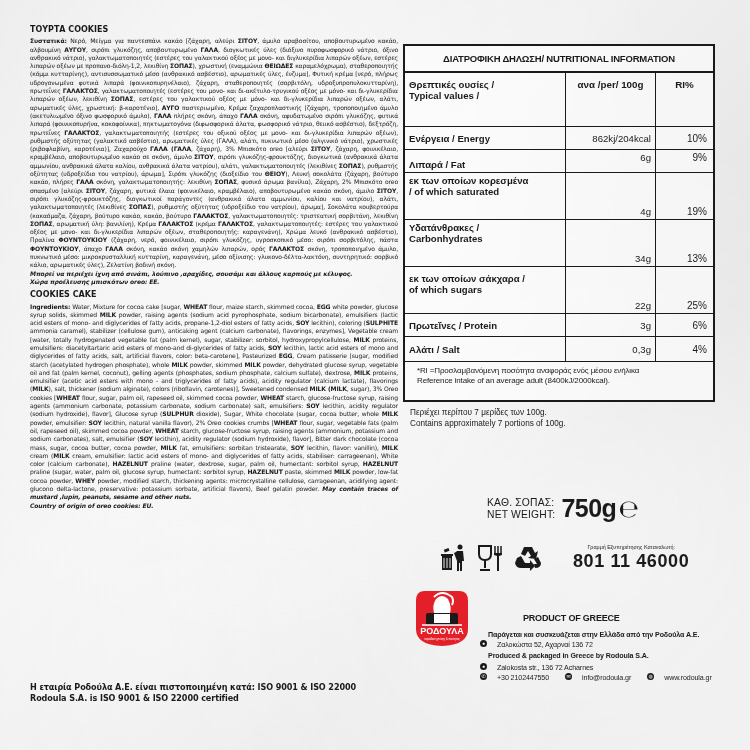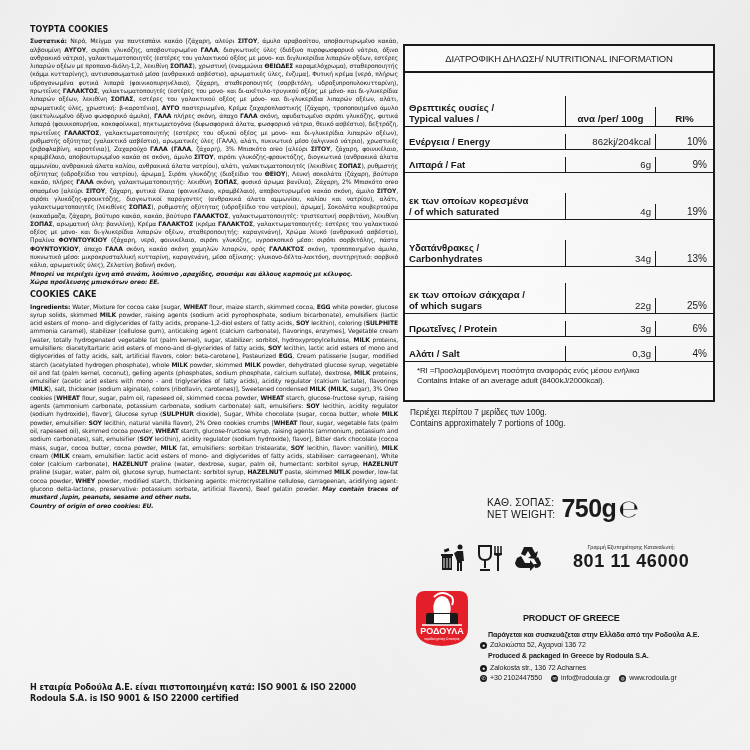--- a/index.html
+++ b/index.html
@@ -26,24 +26,24 @@
     position:absolute; left:30px; top:682px; width:360px;
     font-size:8.1px; line-height:11px; font-weight:bold; letter-spacing:-0.1px;
   }
   
   .ntable {
     position:absolute; left:403px; top:44px; width:308px;
     border:2px solid #1a1a1a; background:rgba(255,255,255,0.55);
     font-family:"Liberation Sans", sans-serif;
   }
   .nt-title {
-    text-align:center; font-weight:normal; font-size:9.5px; padding:7px 0 7px;
+    text-align:center; font-weight:bold; font-size:9.5px; padding:7px 0 7px;
     border-bottom:2px solid #1a1a1a; letter-spacing:-0.2px;
   }
-  .nt-row { display:flex; border-bottom:1.5px solid #1a1a1a;align-items:flex-end; }
+  .nt-row { display:flex; border-bottom:1.5px solid #1a1a1a; }
   .nt-row:last-of-type { }
   .c1 { width:161px; border-right:1.5px solid #1a1a1a; padding:2px 4px; box-sizing:border-box; font-weight:bold; font-size:9.6px; line-height:11px; }
   .c2 { width:90px; border-right:1.5px solid #1a1a1a; padding:2px 4px; box-sizing:border-box; text-align:right; font-size:9.6px; display:flex; align-items:flex-end; justify-content:flex-end; }
   .c3 { flex:1; padding:2px 6px; box-sizing:border-box; text-align:right; font-size:10px; display:flex; align-items:flex-end; justify-content:flex-end; }
   .hdr .c2, .hdr .c3 { align-items:flex-start; justify-content:center; font-weight:bold; padding-top:6px; font-size:9.8px; }
   .hdr .c1 { padding-top:6px; }
   .nt-foot {
     font-size:8px; line-height:10px; padding:4px 10px 14px 12px; letter-spacing:-0.15px;
   }
   .portions {
@@ -58,21 +58,21 @@
   .estamp { font-size:24px; margin-left:2px; font-family:"DejaVu Sans", sans-serif; font-weight:200; line-height:1; }
   .icons { position:absolute; left:441px; top:544px; display:flex; gap:10px; align-items:flex-end; }
   .icons svg { display:block; }
   .hotline { position:absolute; left:573px; top:544px; text-align:center; font-family:"Liberation Sans", sans-serif; }
   .hotline-label { font-size:5.4px; letter-spacing:0; }
   .hotline-num { font-size:18px; font-weight:bold; letter-spacing:0.6px; margin-top:1px; }
   .origin { position:absolute; left:523px; top:613px; font-family:"Liberation Sans", sans-serif; font-weight:bold; font-size:9px; letter-spacing:-0.2px; }
   .logo { position:absolute; left:414px; top:589px; width:56px; height:58px; }
   .mfr { position:absolute; left:480px; top:630px; font-family:"Liberation Sans", sans-serif; font-size:7.1px; line-height:10.3px; letter-spacing:-0.1px; }
   .mfr .bold { font-weight:bold;padding-left:8px; }
-  .mfr .line { display:flex; align-items:center; gap:3px; white-space:nowrap; }
+  .mfr .line { display:flex; gap:10px; white-space:nowrap; }
   .ico { display:inline-block; width:7px; height:7px; border-radius:50%; background:#1a1a1a; color:#fff; font-size:5px; line-height:7px; text-align:center; }
   .contact-sep { margin-left:6px; }
 </style>
 </head>
 <body>
 
 <div class="left">
   <div class="sec-title">ΤΟΥΡΤΑ COOKIES</div>
   <p class="para">
     <b>Συστατικά:</b><span><span> Νερό, Μείγμα για παντεσπάνι κακάο [ζάχαρη, αλεύρι </span><b>ΣΙΤΟΥ</b><span>, άμυλο αραβοσίτου, αποβουτυρωμένο κακάο, αλβουμίνη </span><b>ΑΥΓΟΥ</b><span>, σιρόπι γλυκόζης, αποβουτυρωμένο </span><b>ΓΑΛΑ</b><span>, διογκωτικές ύλες (διόξινο πυροφωσφορικό νάτριο, όξινο ανθρακικό νάτριο), γαλακτωματοποιητές (εστέρες του γαλακτικού οξέος με μονο- και διγλυκερίδια λιπαρών οξέων, εστέρες λιπαρών οξέων με προπανο-διόλη-1,2, λεκιθίνη </span><b>ΣΟΠΑΣ</b><span>), χρωστική (εναμμώνια </span><b>ΘΕΙΩΔΕΣ</b><span> καραμελόχρωμα), σταθεροποιητής (κόμμι κυτταρίνης), αντισυσσωματικό μέσο (ανθρακικό ασβέστιο), αρωματικές ύλες, ένζυμα], Φυτική κρέμα [νερό, πλήρως υδρογονωμένα φυτικά λιπαρά (φοινικοπυρηνέλαιο), ζάχαρη, σταθεροποιητές (σορβιτόλη, υδροξυπροπυλοκυτταρίνη), πρωτεΐνες </span><b>ΓΑΛΑΚΤΟΣ</b><span>, γαλακτωματοποιητές (εστέρες του μονο- και δι-ακέτυλο-τρυγικού οξέος με μόνο- και δι-γλυκερίδια λιπαρών οξέων, λεκιθίνη </span><b>ΣΟΠΑΣ</b><span>, εστέρες του γαλακτικού οξέος με μόνο- και δι-γλυκερίδια λιπαρών οξέων, αλάτι, αρωματικές ύλες, χρωστική: β-καροτένιο], </span><b>ΑΥΓΟ</b><span> παστεριωμένο, Κρέμα ζαχαροπλαστικής [ζάχαρη, τροποποιημένο άμυλο (ακετυλιωμένο όξινο φωσφορικό άμυλο), </span><b>ΓΑΛΑ</b><span> πλήρες σκόνη, άπαχο </span><b>ΓΑΛΑ</b><span> σκόνη, αφυδατωμένο σιρόπι γλυκόζης, φυτικά λιπαρά (φοινικοπυρήνα, κοκοφοίνικα), πηκτωματογόνα (διφωσφορικά άλατα, φωσφορικό νάτριο, θειικό ασβέστιο), δεξτρόζη, πρωτεΐνες </span><b>ΓΑΛΑΚΤΟΣ</b><span>, γαλακτωματοποιητής (εστέρες του οξικού οξέος με μονο- και δι-γλυκερίδια λιπαρών οξέων), ρυθμιστής οξύτητας (γαλακτικό ασβέστιο), αρωματικές ύλες (ΓΑΛΑ), αλάτι, πυκνωτικό μέσο (αλγινικό νάτριο), χρωστικές (ριβοφλαβίνη, καροτένια)], Ζαχαρούχο </span><b>ΓΑΛΑ (ΓΑΛΑ</b><span>, ζάχαρη), 3% Μπισκότο oreo [αλεύρι </span><b>ΣΙΤΟΥ</b><span>, ζάχαρη, φοινικέλαιο, κραμβέλαιο, αποβουτυρωμένο κακάο σε σκόνη, άμυλο </span><b>ΣΙΤΟΥ</b><span>, σιρόπι γλυκόζης-φρουκτόζης, διογκωτικά (ανθρακικά άλατα αμμωνίου, ανθρακικά άλατα καλίου, ανθρακικά άλατα νατρίου), αλάτι, γαλακτωματοποιητές (λεκιθίνες </span><b>ΣΟΠΑΣ</b><span>), ρυθμιστής οξύτητας (υδροξείδιο του νατρίου), άρωμα], Σιρόπι γλυκόζης (διοξείδιο του </span><b>ΘΕΙΟΥ</b><span>), Λευκή σοκολάτα (ζάχαρη, βούτυρο κακάο, πλήρες </span><b>ΓΑΛΑ</b><span> σκόνη, γαλακτωματοποιητής: λεκιθίνη </span><b>ΣΟΠΑΣ</b><span>, φυσικό άρωμα βανίλια), Ζάχαρη, 2% Μπισκότο oreo σπασμένο [αλεύρι </span><b>ΣΙΤΟΥ</b><span>, ζάχαρη, φυτικά έλαια (φοινικέλαιο, κραμβέλαιο), αποβουτυρωμένο κακάο σκόνη, άμυλο </span><b>ΣΙΤΟΥ</b><span>, σιρόπι γλυκόζης-φρουκτόζης, διογκωτικοί παράγοντες (ανθρακικά άλατα αμμωνίου, καλίου και νατρίου), αλάτι, γαλακτωματοποιητές (λεκιθίνες </span><b>ΣΟΠΑΣ</b><span>), ρυθμιστής οξύτητας (υδροξείδιο του νατρίου), άρωμα], Σοκολάτα κουβερτούρα (κακαόμαζα, ζάχαρη, βούτυρο κακάο, κακάο, βούτυρο </span><b>ΓΑΛΑΚΤΟΣ</b><span>, γαλακτωματοποιητές: τριστεατική σορβιτάνη, λεκιθίνη </span><b>ΣΟΠΑΣ</b><span>, αρωματική ύλη: βανιλίνη), Κρέμα </span><b>ΓΑΛΑΚΤΟΣ</b><span> (κρέμα </span><b>ΓΑΛΑΚΤΟΣ</b><span>, γαλακτωματοποιητές: εστέρες του γαλακτικού οξέος με μονο- και δι-γλυκερίδια λιπαρών οξέων, σταθεροποιητής: καραγενάνη), Χρώμα λευκό (ανθρακικό ασβέστιο), Πραλίνα </span><b>ΦΟΥΝΤΟΥΚΙΟΥ</b><span> (ζάχαρη, νερό, φοινικέλαιο, σιρόπι γλυκόζης, υγροσκοπικό μέσο: σιρόπι σορβιτόλης, πάστα </span><b>ΦΟΥΝΤΟΥΚΙΟΥ</b><span>, άπαχο </span><b>ΓΑΛΑ</b><span> σκόνη, κακάο σκόνη χαμηλών λιπαρών, ορός </span><b>ΓΑΛΑΚΤΟΣ</b><span> σκόνη, τροποποιημένο άμυλο, πυκνωτικό μέσο: μικροκρυσταλλική κυτταρίνη, καραγενάνη, μέσο οξίνισης: γλυκονο-δέλτα-λακτόνη, συντηρητικό: σορβικό κάλιο, αρωματικές ύλες), Ζελατίνη βοδινή σκόνη.</span></span>
@@ -132,21 +132,21 @@
     <div class="c2" style="align-items:center">3g</div>
     <div class="c3" style="align-items:center">6%</div>
   </div>
   <div class="nt-row" style="height:24px;border-bottom:1.5px solid #1a1a1a">
     <div class="c1" style="display:flex;align-items:center">Αλάτι / Salt</div>
     <div class="c2" style="align-items:center">0,3g</div>
     <div class="c3" style="align-items:center">4%</div>
   </div>
   <div class="nt-foot">
     <div>*RI =Προσλαμβανόμενη ποσότητα αναφοράς ενός μέσου ενήλικα</div>
-    <div>Contains intake of an average adult (8400kJ/2000kcal).</div>
+    <div>Reference intake of an average adult (8400kJ/2000kcal).</div>
   </div>
 </div>
 
 <div class="portions">
   <div>Περιέχει περίπου 7 μερίδες των 100g.</div>
   <div>Contains approximately 7 portions of 100g.</div>
 </div>
 
 <div class="weight">
   <div class="weight-labels">

